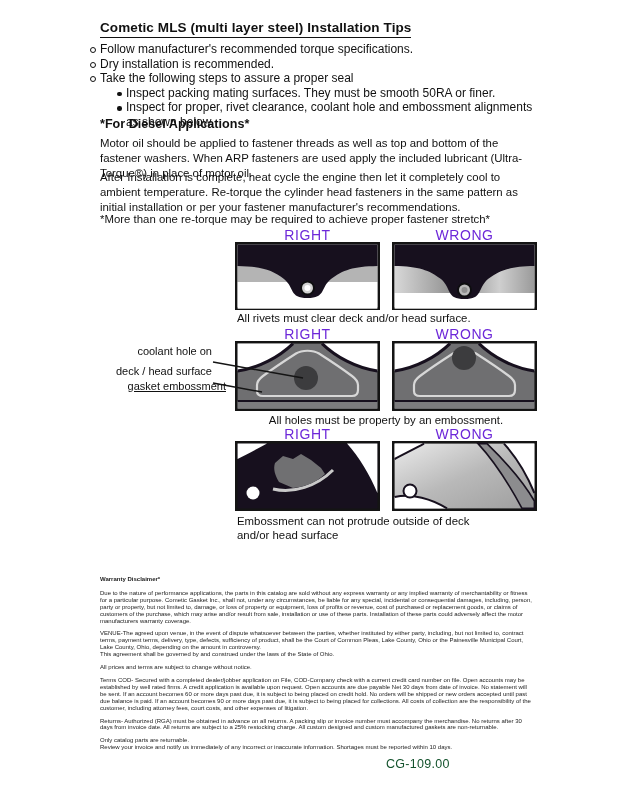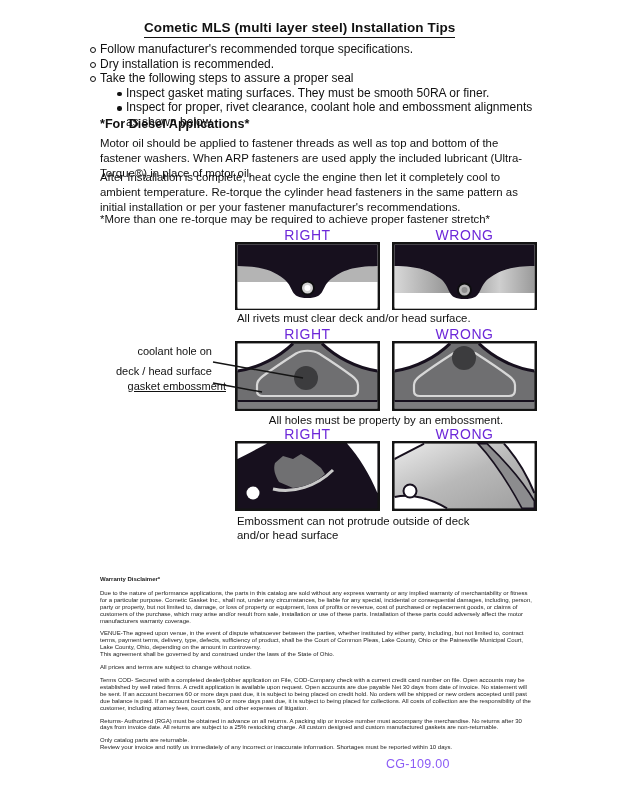--- a/index.html
+++ b/index.html
@@ -1,20 +1,20 @@
 <!DOCTYPE html>
 <html><head>
 <meta charset="utf-8">
 <style>
   html,body{margin:0;padding:0;background:#ffffff;}
   body{font-family:"Liberation Sans","DejaVu Sans",sans-serif;color:#111;}
   .page{position:relative;width:618px;height:800px;background:#fff;overflow:hidden;}
 
   .title{position:absolute;left:100px;top:20px;font-size:13.5px;font-weight:bold;
-         border-bottom:1.6px solid #111;padding-bottom:2px;letter-spacing:0.1px;margin-left:44px;}
+         border-bottom:1.6px solid #111;padding-bottom:2px;letter-spacing:0.1px;}
 
   .tips{position:absolute;left:88px;top:42px;width:450px;font-size:12px;line-height:14.6px;}
   .tip{position:relative;padding-left:12px;}
   .tip::before{content:"";position:absolute;left:2px;top:5px;width:4px;height:4px;
                border:1px solid #111;border-radius:50%;}
   .subtip{position:relative;padding-left:38px;}
   .subtip::before{content:"";position:absolute;left:29px;top:6px;width:4.5px;height:4.5px;
                background:#111;border-radius:50%;}
 
   .diesel-heading{position:absolute;left:100px;top:117px;font-size:12.6px;font-weight:bold;}
@@ -30,34 +30,34 @@
   .caption{position:absolute;font-size:11.4px;line-height:13.5px;color:#111;}
   .pre{white-space:pre-line;}
 
   .side-label{position:absolute;font-size:11px;line-height:20px;text-align:right;color:#111;}
 
   .fineprint{position:absolute;left:100px;top:576px;width:434px;font-size:6px;
              line-height:6.9px;color:#232323;}
   .fineprint .fp-head{font-weight:bold;margin-bottom:7px;}
   .fineprint .fp{margin-bottom:6px;white-space:pre-line;}
 
-  .footer-code{position:absolute;left:386px;top:757px;font-size:12.5px;color:#8b5cf6;letter-spacing:0.3px;}
+  .footer-code{position:absolute;left:386px;top:757px;font-size:12.5px;color:#14532d;letter-spacing:0.3px;}
 </style>
 </head>
 <body>
 
 <div class="page">
 
   <div class="title">Cometic MLS (multi layer steel) Installation Tips</div>
 
   <div class="tips">
     <div class="tip">Follow manufacturer's recommended torque specifications.</div>
     <div class="tip">Dry installation is recommended.</div>
     <div class="tip">Take the following steps to assure a proper seal</div>
-    <div class="subtip">Inspect gasket mating surfaces.  They must be smooth 50RA or finer.</div>
+    <div class="subtip">Inspect packing mating surfaces.  They must be smooth 50RA or finer.</div>
     <div class="subtip">Inspect for proper, rivet clearance, coolant hole and embossment alignments as shown below.</div>
   </div>
 
   <div class="diesel-heading">*For Diesel Applications*</div>
   <div class="para p1">Motor oil should be applied to fastener threads as well as top and bottom of the fastener washers. When ARP fasteners are used apply the included lubricant (Ultra-Torque®) in place of motor oil.</div>
   <div class="para p3">*More than one re-torque may be required to achieve proper fastener stretch*</div>
   <div class="para p2">After Installation is complete, heat cycle the engine then let it completely cool to ambient temperature. Re-torque the cylinder head fasteners in the same pattern as initial installation or per your fastener manufacturer's recommendations.</div>
 
   <div class="rw-label" style="left:235px;top:227px;">RIGHT</div>
   <div class="rw-label" style="left:392px;top:227px;">WRONG</div>

